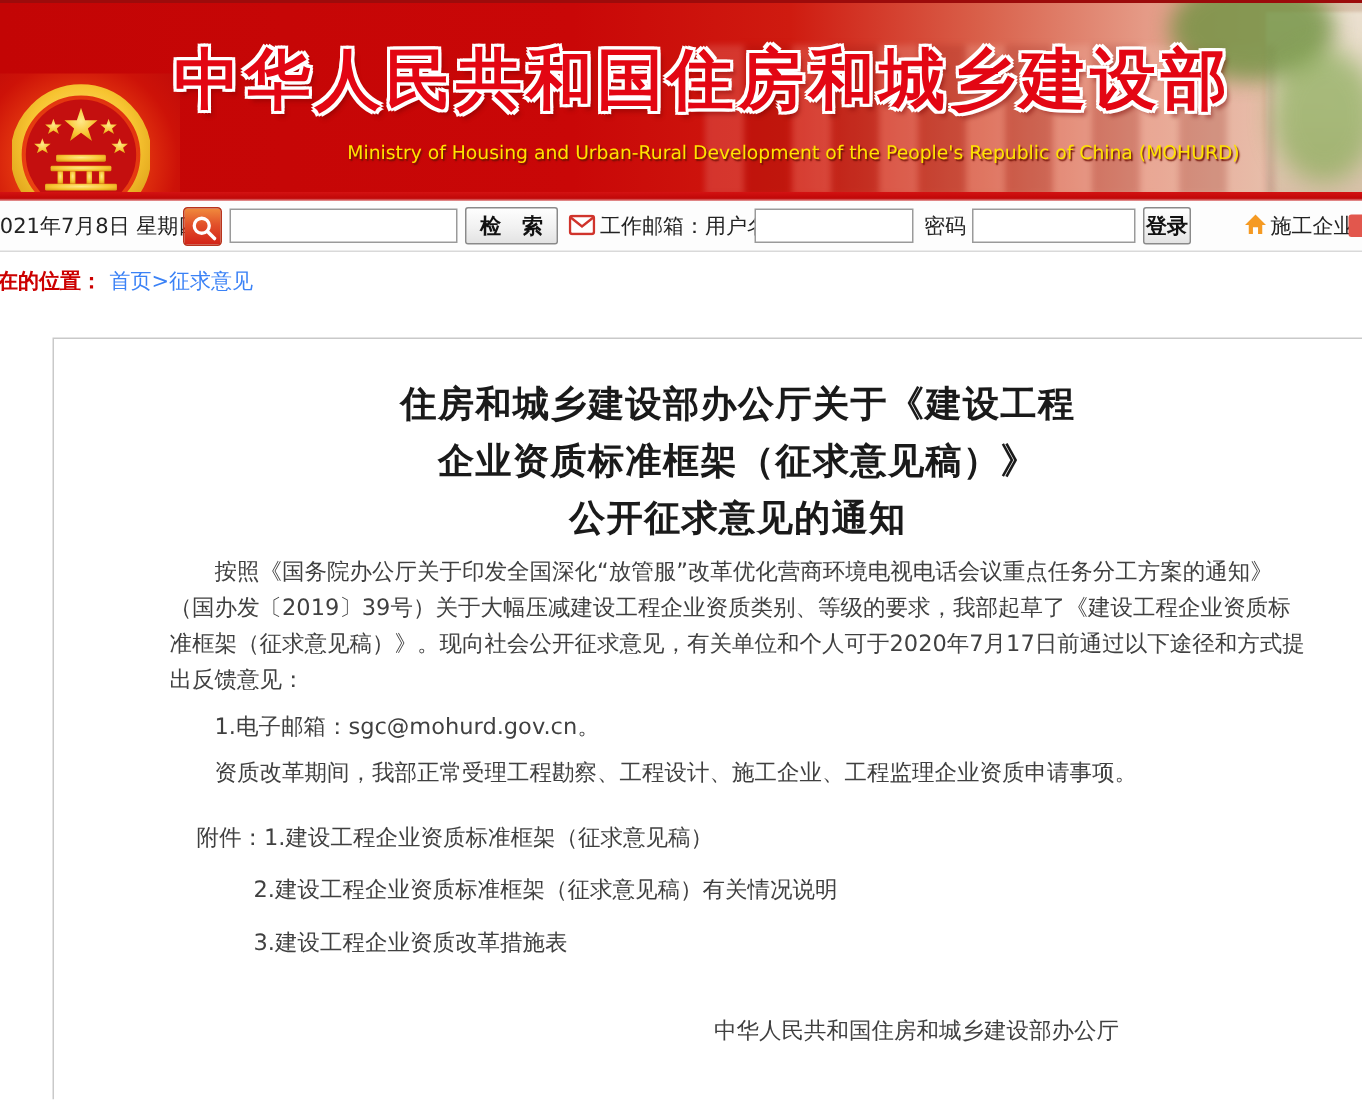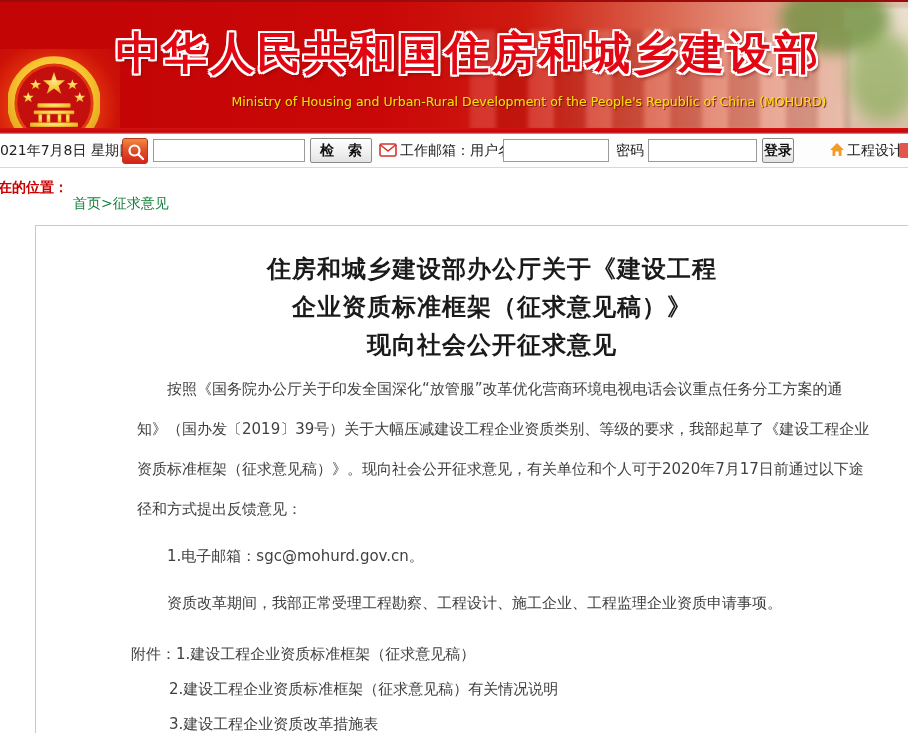--- a/index.html
+++ b/index.html
@@ -93,31 +93,31 @@
   .tb-pass-label { position:absolute; left:616px; top:8px; }
   .tb-home-icon { position:absolute; left:829px; top:8px; }
   .tb-homepage { position:absolute; left:847px; top:8px; color:#222; text-decoration:none; white-space:nowrap; }
   .tb-edge-icon { position:absolute; right:-6px; top:9px; width:15px; height:15px;
     background:#e2574d; border-radius:2px; }
 
   
   .breadcrumb { position:absolute; left:0; top:169px; width:908px; height:36px;
     background:#fff; font-size:14px; }
   .bc-label { position:absolute; left:-16px; top:10px; color:#cc0000; font-weight:bold; white-space:nowrap; }
-  .bc-path { position:absolute; left:73px; top:26px; color:#15803d; text-decoration:none; white-space:nowrap; }
+  .bc-path { position:absolute; left:73px; top:10px; color:#3b82f6; text-decoration:none; white-space:nowrap; }
 
   
   .doc-box {
     position:absolute; left:35px; top:225px; width:945px; height:560px;
     background:#fff; border:1px solid #c9c9c9;
   }
   .doc-content { width:758px; margin:24px 0 0 77px; font-size:15px; color:#404040; }
   .doc-title { text-align:center; font-size:24px; line-height:38px; font-weight:bold; color:#1a1a1a; letter-spacing:1px; }
   .doc-body { margin-top:5px; }
-  .doc-body p { line-height:40px; margin-bottom:7px; text-indent:2em;margin-left:24px; }
+  .doc-body p { line-height:24px; margin-bottom:7px; text-indent:2em; }
   .attachments { margin-top:17px; }
   .attach-row { line-height:28px; margin-bottom:7px; }
   .attach-first { padding-left:18px; }
   .attach-rest { padding-left:56px; color:#404040; }
   .attach-link { color:#404040; text-decoration:none; }
   .doc-footer { width:300px; margin-left:348px; margin-top:32px; text-align:center; line-height:27px; }
 </style>
 </head>
 <body>
 
@@ -184,35 +184,35 @@
     <input class="tb-input tb-user-input" value="" style="">
     <span class="tb-pass-label">密码</span>
     <input type="password" class="tb-input tb-pass-input" value="" style="">
     <button class="tb-btn tb-login-btn">登录</button>
 
     <span class="tb-home-icon">
       <svg width="16" height="15" viewBox="0 0 16 15">
         <polygon points="8,1 15,8 12.5,8 12.5,14 9.7,14 9.7,9.5 6.3,9.5 6.3,14 3.5,14 3.5,8 1,8" fill="#f59a23"></polygon>
       </svg>
     </span>
-    <a href="#" class="tb-homepage">工程设计</a>
+    <a href="#" class="tb-homepage">施工企业</a>
     <span class="tb-edge-icon"></span>
   </div>
 
   <div class="breadcrumb">
     <span class="bc-label">现在的位置：</span>
     <a href="#" class="bc-path">首页&gt;征求意见</a>
   </div>
 
   <div class="doc-box">
     <div class="doc-content">
       <div class="doc-title">
         <div>住房和城乡建设部办公厅关于《建设工程</div>
         <div>企业资质标准框架（征求意见稿）》</div>
-        <div>现向社会公开征求意见</div>
+        <div>公开征求意见的通知</div>
       </div>
 
       <div class="doc-body">
         <p>按照《国务院办公厅关于印发全国深化“放管服”改革优化营商环境电视电话会议重点任务分工方案的通知》（国办发〔2019〕39号）关于大幅压减建设工程企业资质类别、等级的要求，我部起草了《建设工程企业资质标准框架（征求意见稿）》。现向社会公开征求意见，有关单位和个人可于2020年7月17日前通过以下途径和方式提出反馈意见：</p>
         <p>1.电子邮箱：sgc@mohurd.gov.cn。</p>
         <p>资质改革期间，我部正常受理工程勘察、工程设计、施工企业、工程监理企业资质申请事项。</p>
 
         <div class="attachments">
           <div class="attach-row attach-first">
             <span>附件：</span><a href="#" class="attach-link">1.建设工程企业资质标准框架（征求意见稿）</a>

